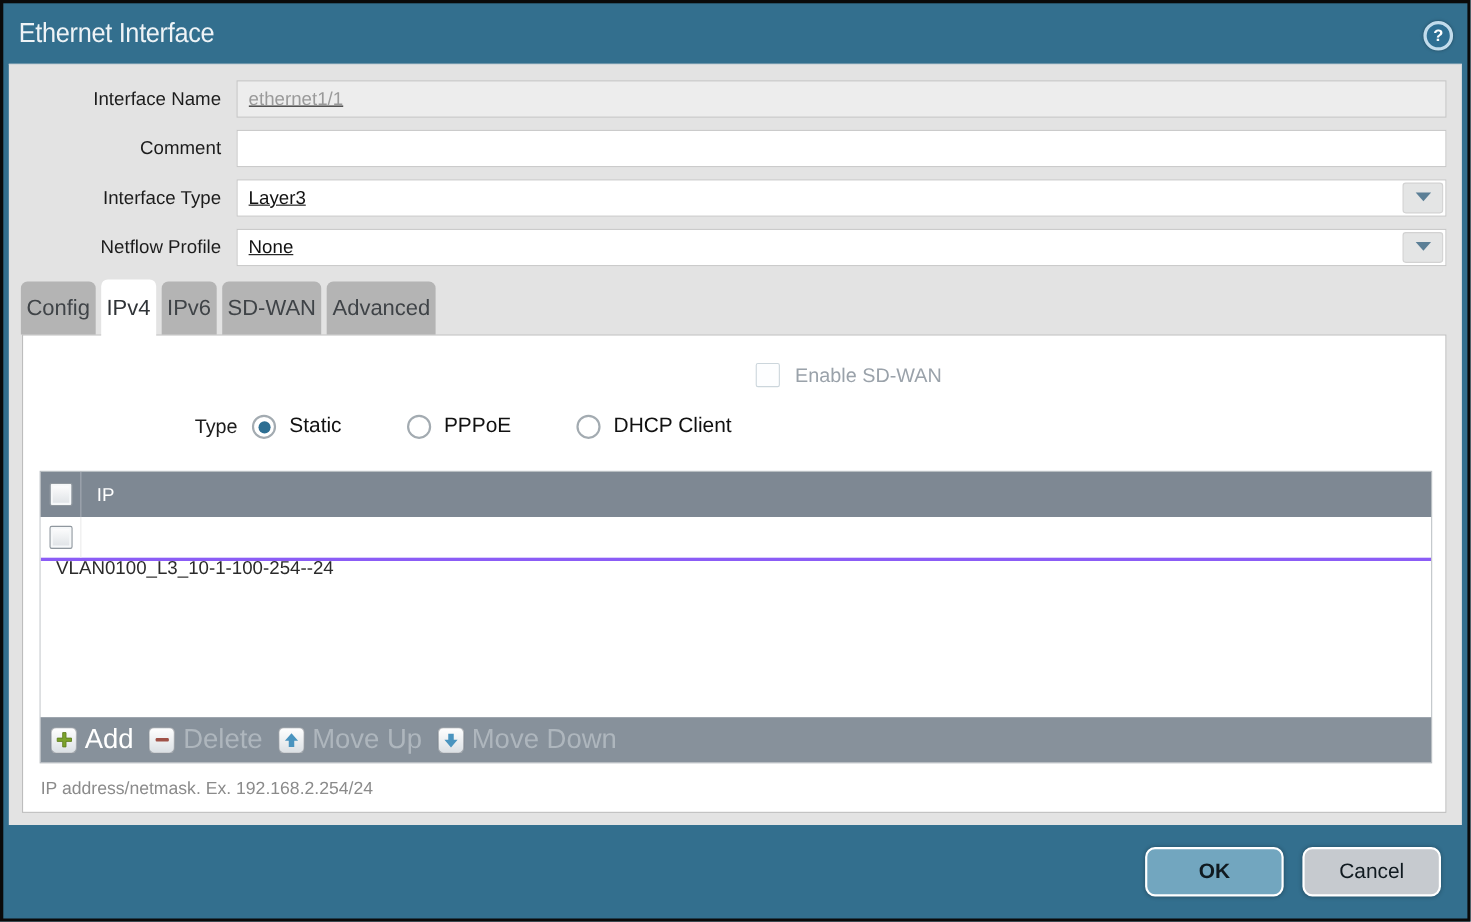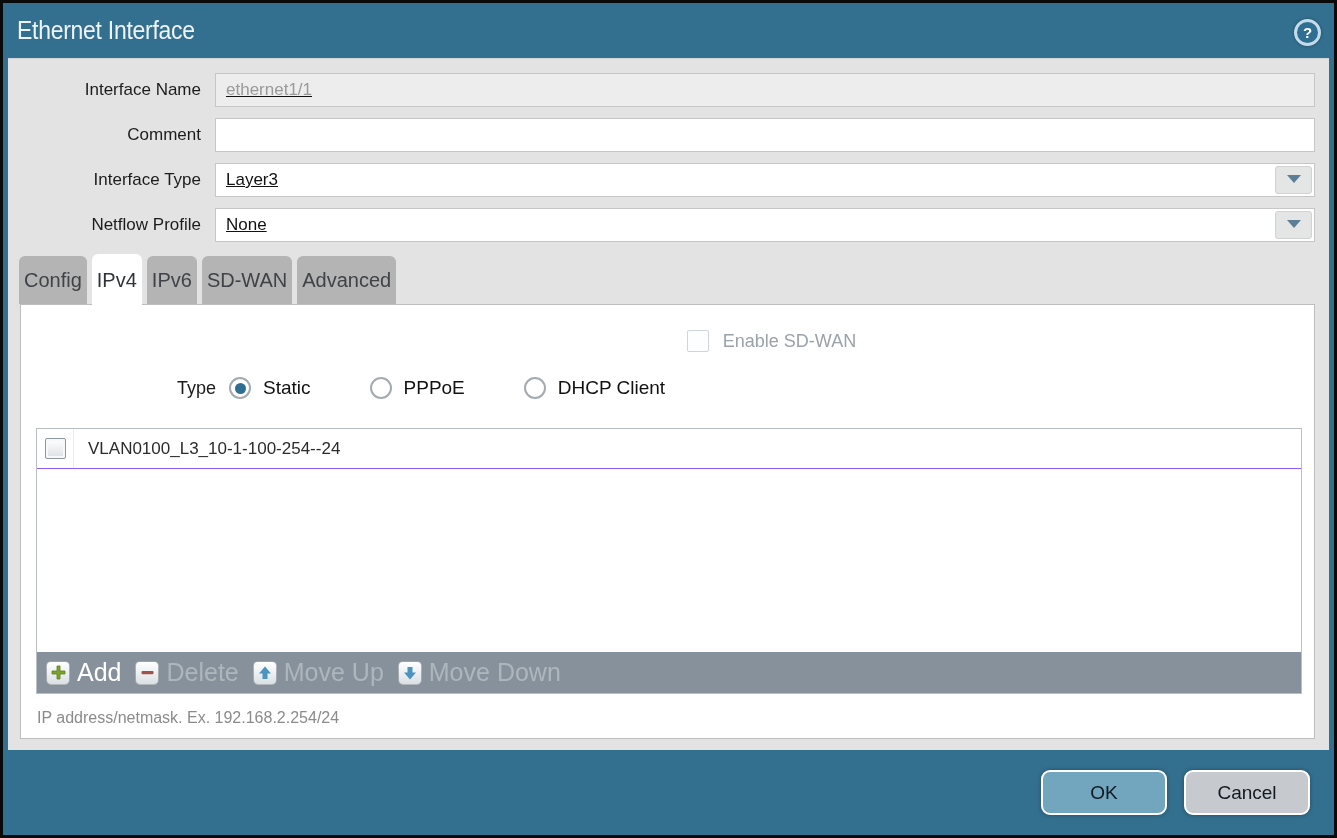--- a/index.html
+++ b/index.html
@@ -140,22 +140,22 @@
   .grid-check-cell {
     width: 37px; flex: 0 0 37px;
     display: flex; align-items: center; justify-content: center;
     align-self: stretch;
   }
   .grid-header .grid-check-cell { border-right: 1px solid #a5acb4; }
   .grid-header .checkbox, .grid-row .checkbox { width: 21px; height: 21px; flex-basis: 21px; }
   .grid-col-label { padding-left: 14px; font-size: 17px; }
   .grid-body { flex: 1 1 auto; background: #fff; overflow: hidden; }
   .grid-row {
-    height: 40px; display: flex; align-items: center;
-    border-bottom: 1px solid #8b5cf6; cursor: pointer;
+    height: 40px; display: flex; align-items: flex-start;
+    border-bottom: 3px solid #8b5cf6; cursor: pointer; flex-direction: column;
   }
   .grid-row .grid-check-cell { border-right: 1px solid #ececec; }
   .grid-cell { padding-left: 14px; font-size: 17px; color: #2b2b2b; }
 
   .grid-toolbar {
     height: 41px; flex: 0 0 41px;
     background: #87919b;
     display: flex; align-items: center;
     padding-left: 9px; gap: 14px;
   }
@@ -177,21 +177,21 @@
     flex: 0 0 85px;
     display: flex; align-items: center; justify-content: flex-end;
     gap: 17px; padding-right: 24px;
   }
   .btn {
     width: 126px; height: 45px;
     border-radius: 9px; border: 2px solid #fff;
     font-family: inherit; font-size: 19px; color: #101a20;
     cursor: pointer; box-shadow: 0 0 4px rgba(0,0,0,.3);
   }
-  .btn-ok { background: #72a6bf; }
+  .btn-ok { background: #72a6bf; font-weight: bold; }
   .btn-cancel { background: #c6cacf; }
 </style>
 </head>
 <body>
 
 <div class="window">
 
   <div class="titlebar">
     <span class="title-text">Ethernet Interface</span>
     <div class="help-icon">
@@ -270,20 +270,26 @@
           <span class="radio-label">PPPoE</span>
         </span>
         <span class="radio-gap"></span>
         <span class="radio-group">
           <span class="radio"></span>
           <span class="radio-label">DHCP Client</span>
         </span>
       </div>
 
       <div class="grid">
+        <div class="grid-header">
+          <span class="grid-check-cell">
+            <span class="checkbox"></span>
+          </span>
+          <span class="grid-col-label">IP</span>
+        </div>
         <div class="grid-body">
           <div class="grid-row">
             <span class="grid-check-cell">
               <span class="checkbox"></span>
             </span>
             <span class="grid-cell">VLAN0100_L3_10-1-100-254--24</span>
           </div>
         </div>
         <div class="grid-toolbar">
           <span class="tb-btn">

